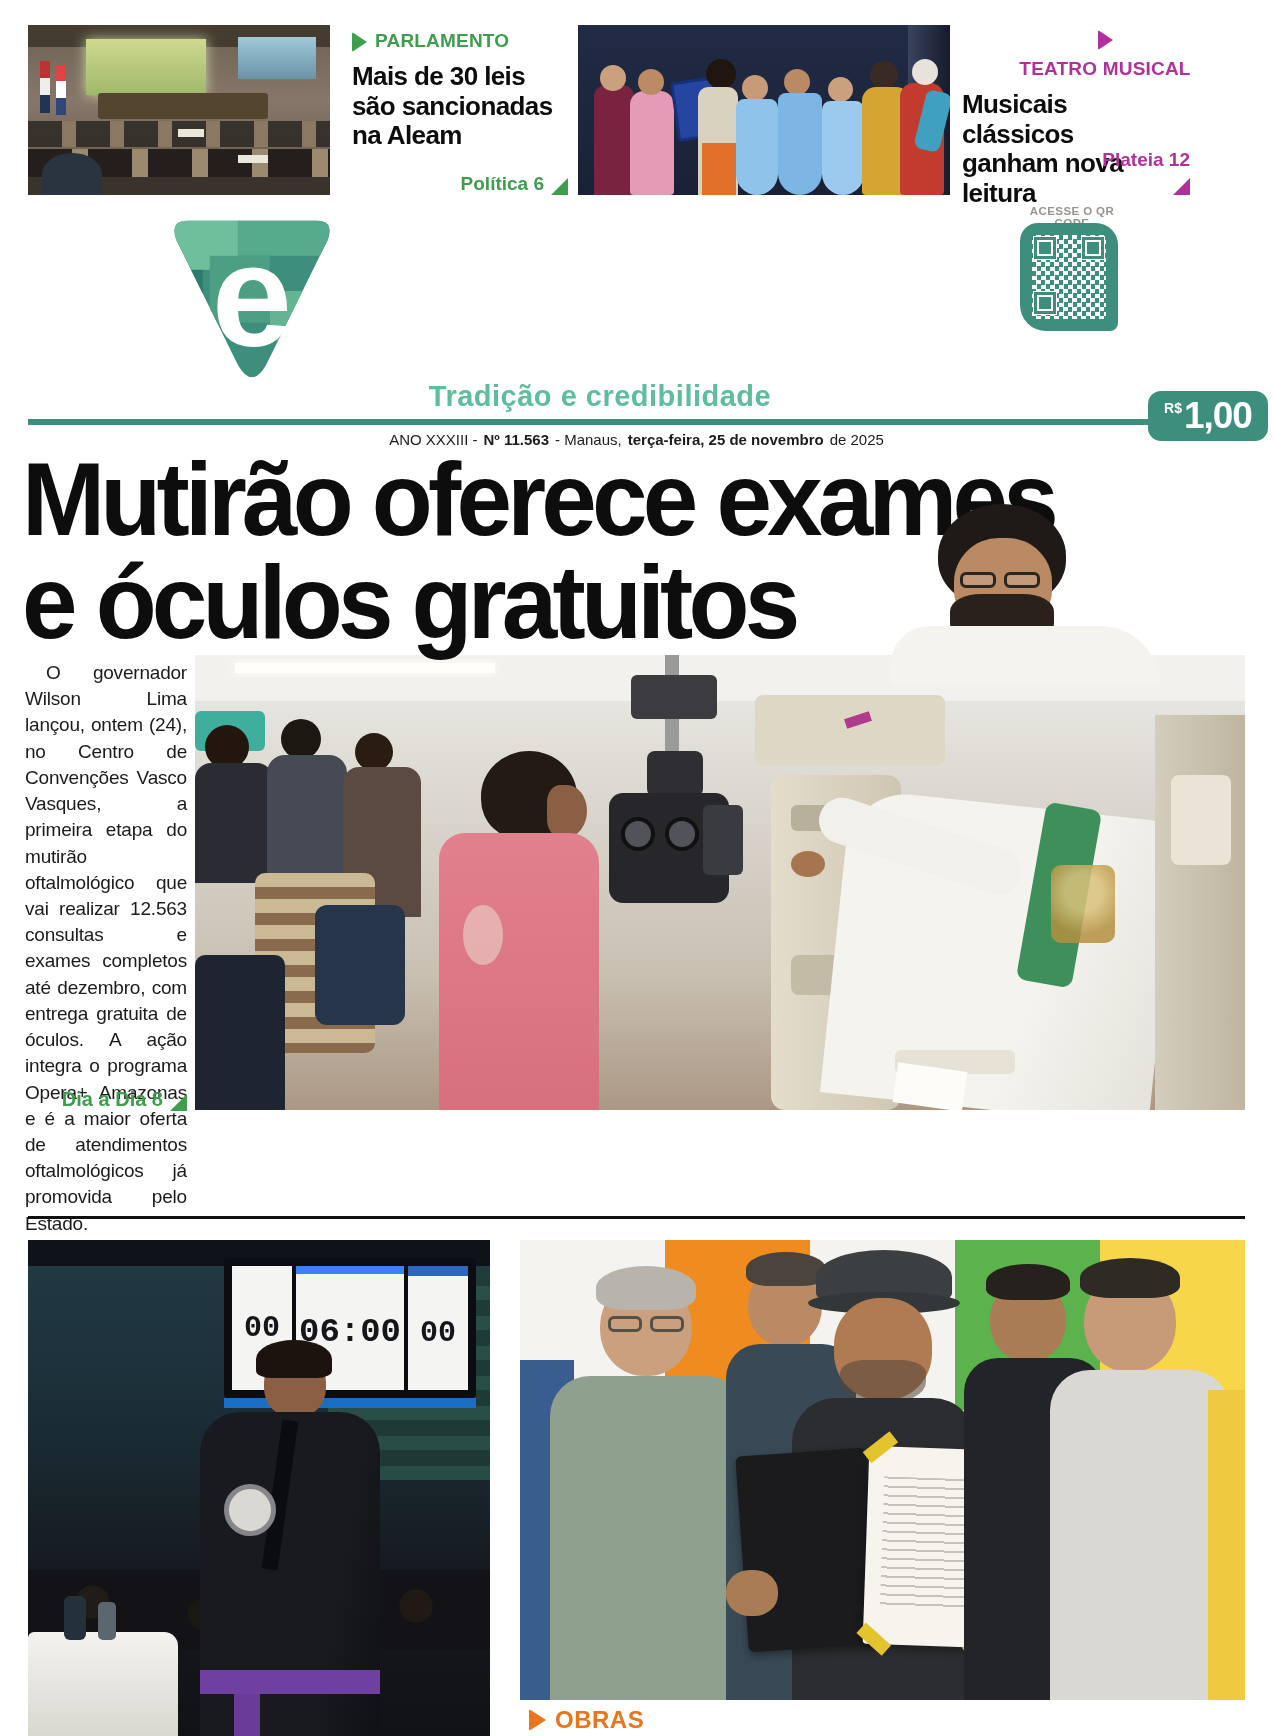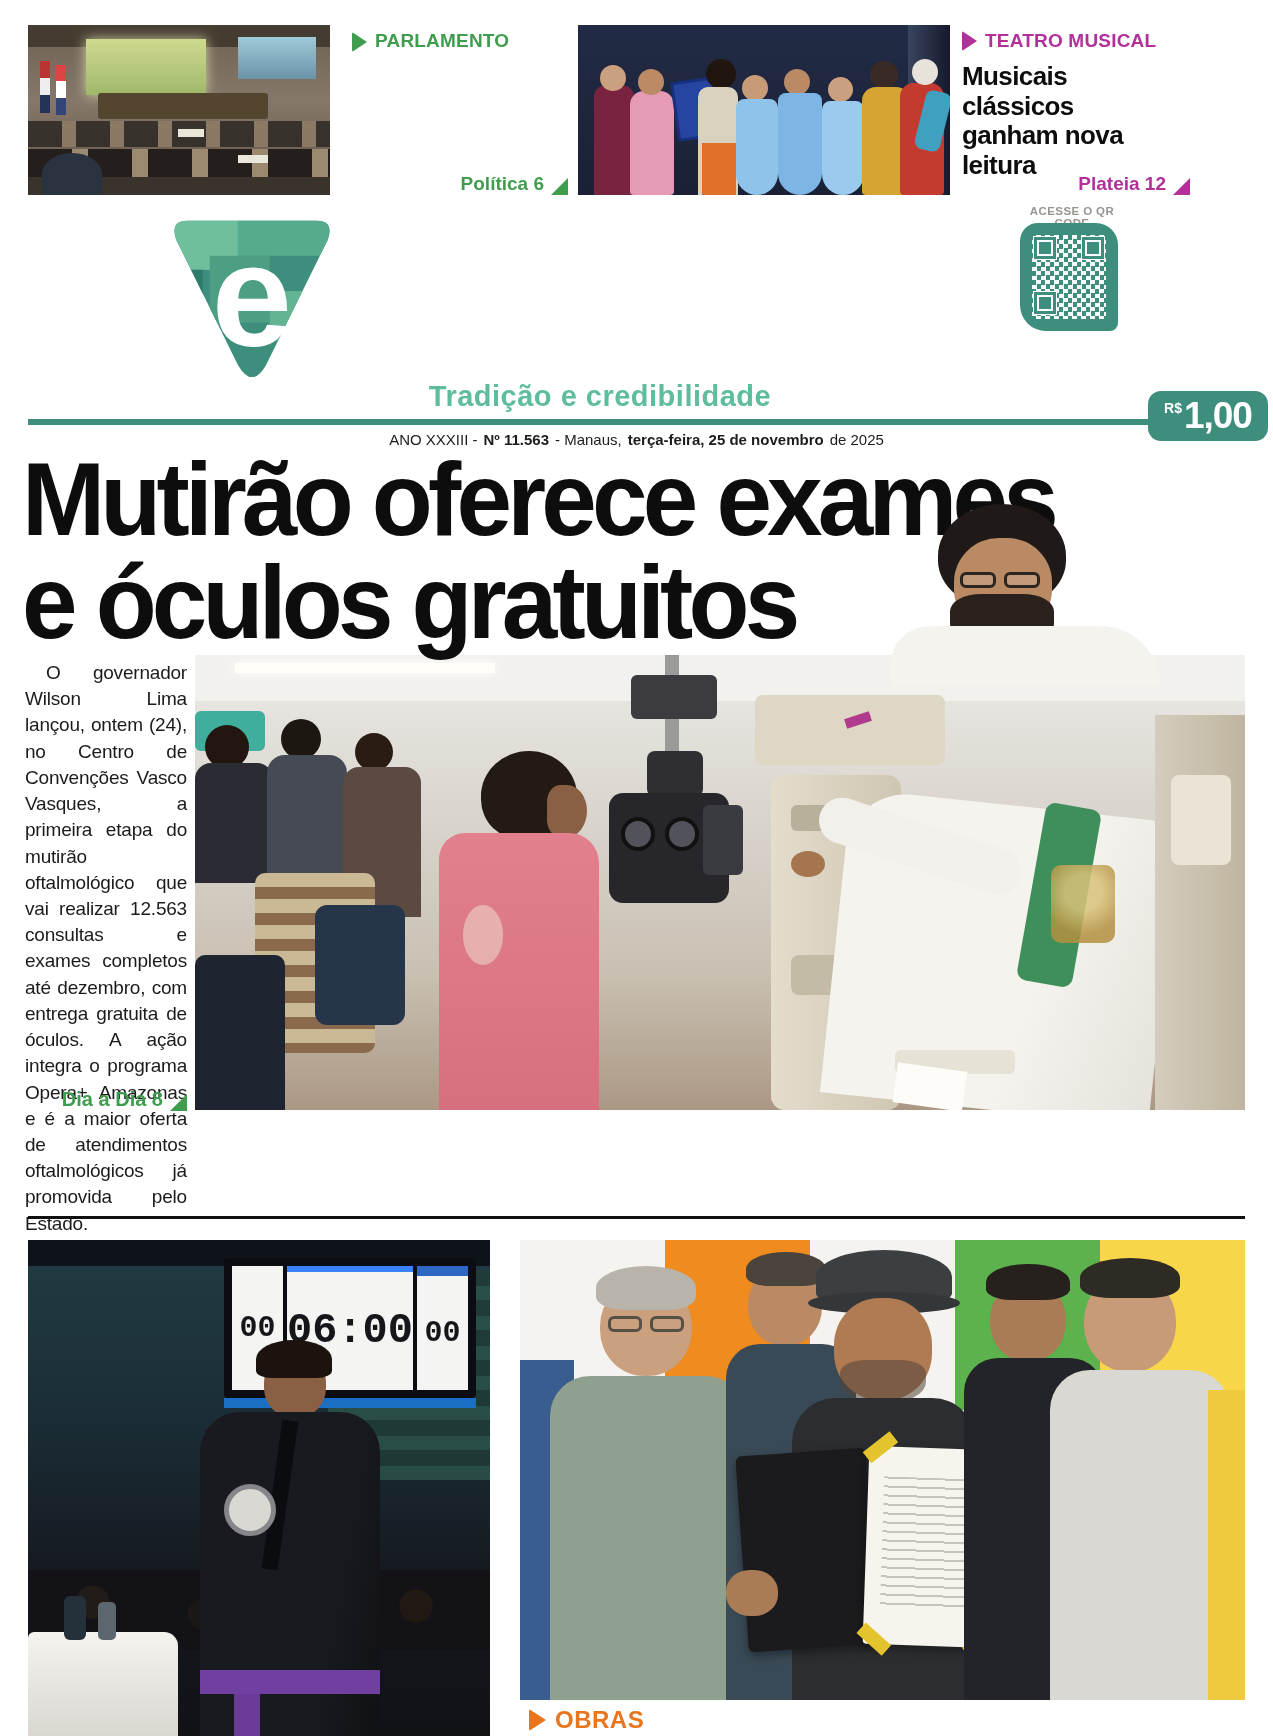--- a/index.html
+++ b/index.html
@@ -19,21 +19,21 @@
   .photo *{position:absolute;}
 
   
   .kicker-row{display:flex;align-items:center;gap:8px;font-weight:700;}
   .play{width:0;height:0;border-top:10px solid transparent;border-bottom:10px solid transparent;border-left:15px solid currentColor;border-radius:2px;}
   .kicker-label{font-size:19px;letter-spacing:.2px;}
   .top-headline{font-weight:700;color:var(--headline-black);font-size:26px;line-height:1.14;letter-spacing:-.6px;margin-top:10px;}
   .pageref-row{display:flex;justify-content:flex-end;align-items:flex-end;gap:7px;font-weight:700;font-size:19px;}
   .corner-tri{width:0;height:0;border-bottom:17px solid currentColor;border-left:17px solid transparent;}
   .green{color:var(--accent-green);align-items:flex-end;}
-  .magenta{color:var(--accent-magenta);}
+  .magenta{color:var(--accent-magenta);flex-direction:column;}
   .orange{color:var(--accent-orange);}
 
   
   .logo-text{color:var(--brand-teal);font-size:142px;font-weight:700;letter-spacing:-7px;line-height:1;}
   .tagline{color:var(--brand-teal-light);font-size:29px;font-weight:700;text-align:center;letter-spacing:.5px;}
   .qr-label{color:#98948f;font-size:11.5px;font-weight:700;letter-spacing:.4px;text-align:center;}
   .qr-box{background:var(--brand-teal);border-radius:18px 22px 8px 26px;position:absolute;}
   .qr-pattern{position:absolute;inset:12px;background:repeating-conic-gradient(rgba(255,255,255,.95) 0% 25%, transparent 0% 50%);background-size:9px 9px;}
   .qr-finder{position:absolute;width:24px;height:24px;background:#fff;display:flex;align-items:center;justify-content:center;}
   .qr-finder > div{width:12px;height:12px;background:var(--brand-teal);outline:3px solid var(--brand-teal);outline-offset:2px;}
@@ -86,20 +86,21 @@
     <div style="left:14px;top:128px;width:60px;height:42px;background:#2a3340;border-radius:50% 50% 0 0;"></div>
     <div style="left:150px;top:104px;width:26px;height:8px;background:#e9e6da;"></div>
     <div style="left:210px;top:130px;width:30px;height:8px;background:#e9e6da;"></div>
   </div>
 
   <div class="abs" style="left:352px;top:30px;width:216px;height:165px;">
     <div class="kicker-row green">
       <span class="play"></span>
       <span class="kicker-label">PARLAMENTO</span>
     </div>
+    <div class="top-headline">Mais de 30 leis são sancionadas na Aleam</div>
     <div class="pageref-row green" style="position:absolute;right:0;bottom:0;width:100%;">
       <span>Política 6</span>
       <span class="corner-tri"></span>
     </div>
   </div>
 
   <div class="photo" style="left:578px;top:25px;width:372px;height:170px;background:linear-gradient(#222b45,#1a2136);">
     <div style="left:330px;top:0;width:42px;height:170px;background:linear-gradient(90deg,#39445f,#151a2c);"></div>
     <div style="left:16px;top:60px;width:40px;height:110px;background:#7a2340;border-radius:12px 12px 0 0;"></div>
     <div style="left:22px;top:40px;width:26px;height:26px;border-radius:50%;background:#caa07e;"></div>
@@ -246,21 +247,21 @@
   </div>
 
   <div class="black-rule" style="left:28px;top:1216px;width:1217px;"></div>
 
   <div class="photo" style="left:28px;top:1240px;width:462px;height:496px;background:linear-gradient(#223b44 0%,#1b2e38 34%,#15181d 70%,#101216 100%);">
     <div style="left:0;top:0;width:100%;height:26px;background:#0d1318;"></div>
     <div style="left:300px;top:30px;width:162px;height:210px;background:repeating-linear-gradient(#1f3d37 0 16px,#2c554b 16px 30px);opacity:.8;"></div>
 
     <div class="scoreboard" style="position:absolute;left:196px;top:18px;width:252px;height:140px;">
       <div class="sb-cell" style="width:60px;height:100%;font-size:30px;">00</div>
-      <div class="sb-cell" style="flex:1;height:100%;font-size:42px;border-top:6px solid #3b82f6;">06:00</div>
+      <div class="sb-cell" style="flex:1;height:100%;font-size:34px;border-top:8px solid #3b82f6;">06:00</div>
       <div class="sb-cell" style="width:60px;height:100%;font-size:30px;border-top:10px solid #2c67c4;">00</div>
     </div>
     <div style="left:196px;top:158px;width:252px;height:10px;background:#1a6fc4;"></div>
 
     <div style="left:0;top:330px;width:100%;height:80px;background:radial-gradient(circle at 14% 40%, #241d18 16px, transparent 17px),radial-gradient(circle at 38% 55%, #1c1814 15px, transparent 16px),radial-gradient(circle at 84% 45%, #231b14 16px, transparent 17px),#131317;opacity:.9;"></div>
 
     <div style="left:236px;top:112px;width:62px;height:66px;border-radius:46%;background:#8a5f44;"></div>
     <div style="left:228px;top:100px;width:76px;height:38px;border-radius:50% 50% 20% 20%;background:#1c130e;"></div>
     <div style="left:172px;top:172px;width:180px;height:324px;background:linear-gradient(100deg,#191a1f 70%,#101114);border-radius:40px 40px 0 0;"></div>
     <div style="left:244px;top:180px;width:16px;height:150px;background:#0b0c0f;transform:rotate(8deg);"></div>

